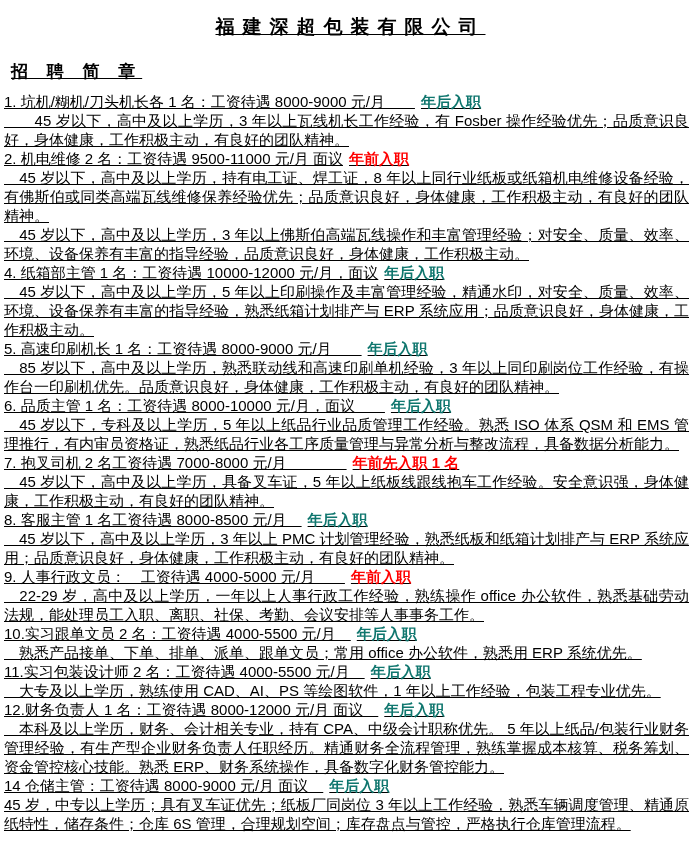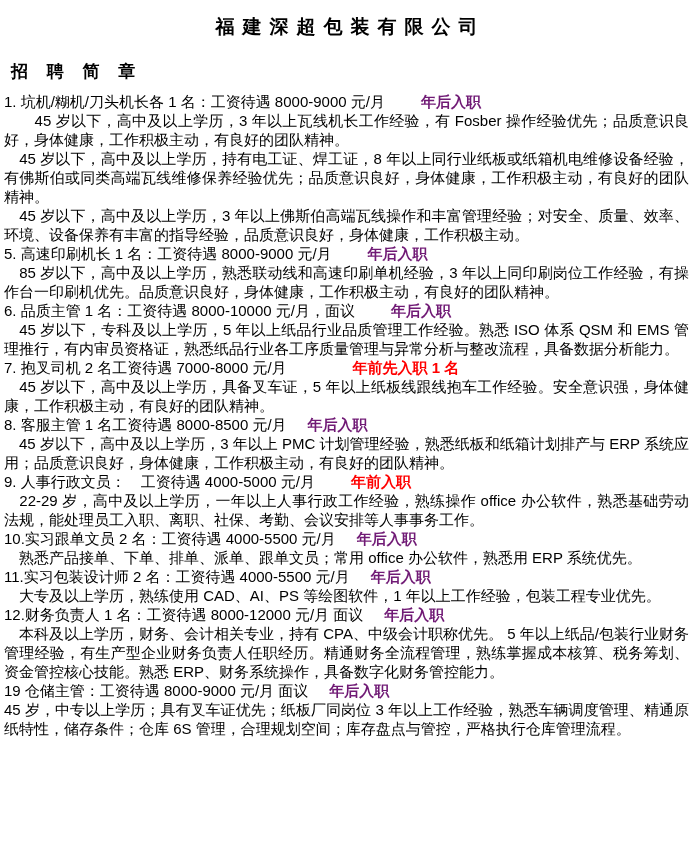--- a/index.html
+++ b/index.html
@@ -1,60 +1,69 @@
 <!DOCTYPE html>
 <html><head>
 <meta charset="utf-8">
 <style>
   html,body{margin:0;padding:0;background:#ffffff;}
   body{
     width:694px;min-height:863px;box-sizing:border-box;overflow:hidden;
     font-family:"Liberation Sans","DejaVu Sans",sans-serif;
     color:#000000;
   }
-  .doc{box-sizing:border-box;width:694px;padding:10px 5px 0 4px;}
+  .doc{box-sizing:border-box;width:694px;padding:10px 5px 0 4px;text-decoration:underline;}
   .doc-title{
     font-size:19px;font-weight:bold;text-align:center;
     letter-spacing:8px;text-indent:8px;margin:4px 0 0 0;
   }
   .doc-subtitle{
     font-size:17px;font-weight:bold;text-align:left;
     letter-spacing:7px;text-indent:7px;margin:20px 0 9px 0;
   }
   .job{margin:0;}
   .job-header{font-size:15px;line-height:19px;white-space:nowrap;}
   .job-title{font-weight:normal;text-align:center;}
-  .badge{font-weight:bold;margin-left:6px;color:#701a75;}
+  .badge{font-weight:bold;margin-left:6px;color:#0f766e;}
   .badge.red{color:#ff0000;}
   .job-body{font-size:15px;line-height:19px;text-align:justify;}
 </style>
 </head>
 <body>
 
 <div class="doc">
   <div class="doc-title">福建深超包装有限公司</div>
 
   <div class="doc-subtitle">招 聘 简 章</div>
 
   <div id="jobs">
   <div class="job">
     <div class="job-header">
       <span class="job-title">1. 坑机/糊机/刀头机长各 1 名：工资待遇 8000-9000 元/月　　</span><span class="badge">年后入职</span>
     </div>
     <div class="job-body">　　45 岁以下，高中及以上学历，3 年以上瓦线机长工作经验，有 Fosber 操作经验优先；品质意识良好，身体健康，工作积极主动，有良好的团队精神。</div>
   </div>
 
   <div class="job">
+    <div class="job-header">
+      <span class="job-title">2. 机电维修 2 名：工资待遇 9500-11000 元/月 面议</span><span class="badge red">年前入职</span>
+    </div>
     <div class="job-body">　45 岁以下，高中及以上学历，持有电工证、焊工证，8 年以上同行业纸板或纸箱机电维修设备经验，有佛斯伯或同类高端瓦线维修保养经验优先；品质意识良好，身体健康，工作积极主动，有良好的团队精神。</div>
   </div>
 
   <div class="job">
     <div class="job-body">　45 岁以下，高中及以上学历，3 年以上佛斯伯高端瓦线操作和丰富管理经验；对安全、质量、效率、环境、设备保养有丰富的指导经验，品质意识良好，身体健康，工作积极主动。</div>
   </div>
 
+  <div class="job">
+    <div class="job-header">
+      <span class="job-title">4. 纸箱部主管 1 名：工资待遇 10000-12000 元/月，面议</span><span class="badge">年后入职</span>
+    </div>
+    <div class="job-body">　45 岁以下，高中及以上学历，5 年以上印刷操作及丰富管理经验，精通水印，对安全、质量、效率、环境、设备保养有丰富的指导经验，熟悉纸箱计划排产与 ERP 系统应用；品质意识良好，身体健康，工作积极主动。</div>
+  </div>
 
   <div class="job">
     <div class="job-header">
       <span class="job-title">5. 高速印刷机长 1 名：工资待遇 8000-9000 元/月　　</span><span class="badge">年后入职</span>
     </div>
     <div class="job-body">　85 岁以下，高中及以上学历，熟悉联动线和高速印刷单机经验，3 年以上同印刷岗位工作经验，有操作台一印刷机优先。品质意识良好，身体健康，工作积极主动，有良好的团队精神。</div>
   </div>
 
   <div class="job">
     <div class="job-header">
@@ -100,19 +109,19 @@
 
   <div class="job">
     <div class="job-header">
       <span class="job-title">12.财务负责人 1 名：工资待遇 8000-12000 元/月 面议　</span><span class="badge">年后入职</span>
     </div>
     <div class="job-body">　本科及以上学历，财务、会计相关专业，持有 CPA、中级会计职称优先。 5 年以上纸品/包装行业财务管理经验，有生产型企业财务负责人任职经历。精通财务全流程管理，熟练掌握成本核算、税务筹划、资金管控核心技能。熟悉 ERP、财务系统操作，具备数字化财务管控能力。</div>
   </div>
 
   <div class="job">
     <div class="job-header">
-      <span class="job-title">19 仓储主管：工资待遇 8000-9000 元/月 面议　</span><span class="badge">年后入职</span>
+      <span class="job-title">14 仓储主管：工资待遇 8000-9000 元/月 面议　</span><span class="badge">年后入职</span>
     </div>
     <div class="job-body">45 岁，中专以上学历；具有叉车证优先；纸板厂同岗位 3 年以上工作经验，熟悉车辆调度管理、精通原纸特性，储存条件；仓库 6S 管理，合理规划空间；库存盘点与管控，严格执行仓库管理流程。</div>
   </div>
 </div>
 
 </div>
 
 </body></html>

